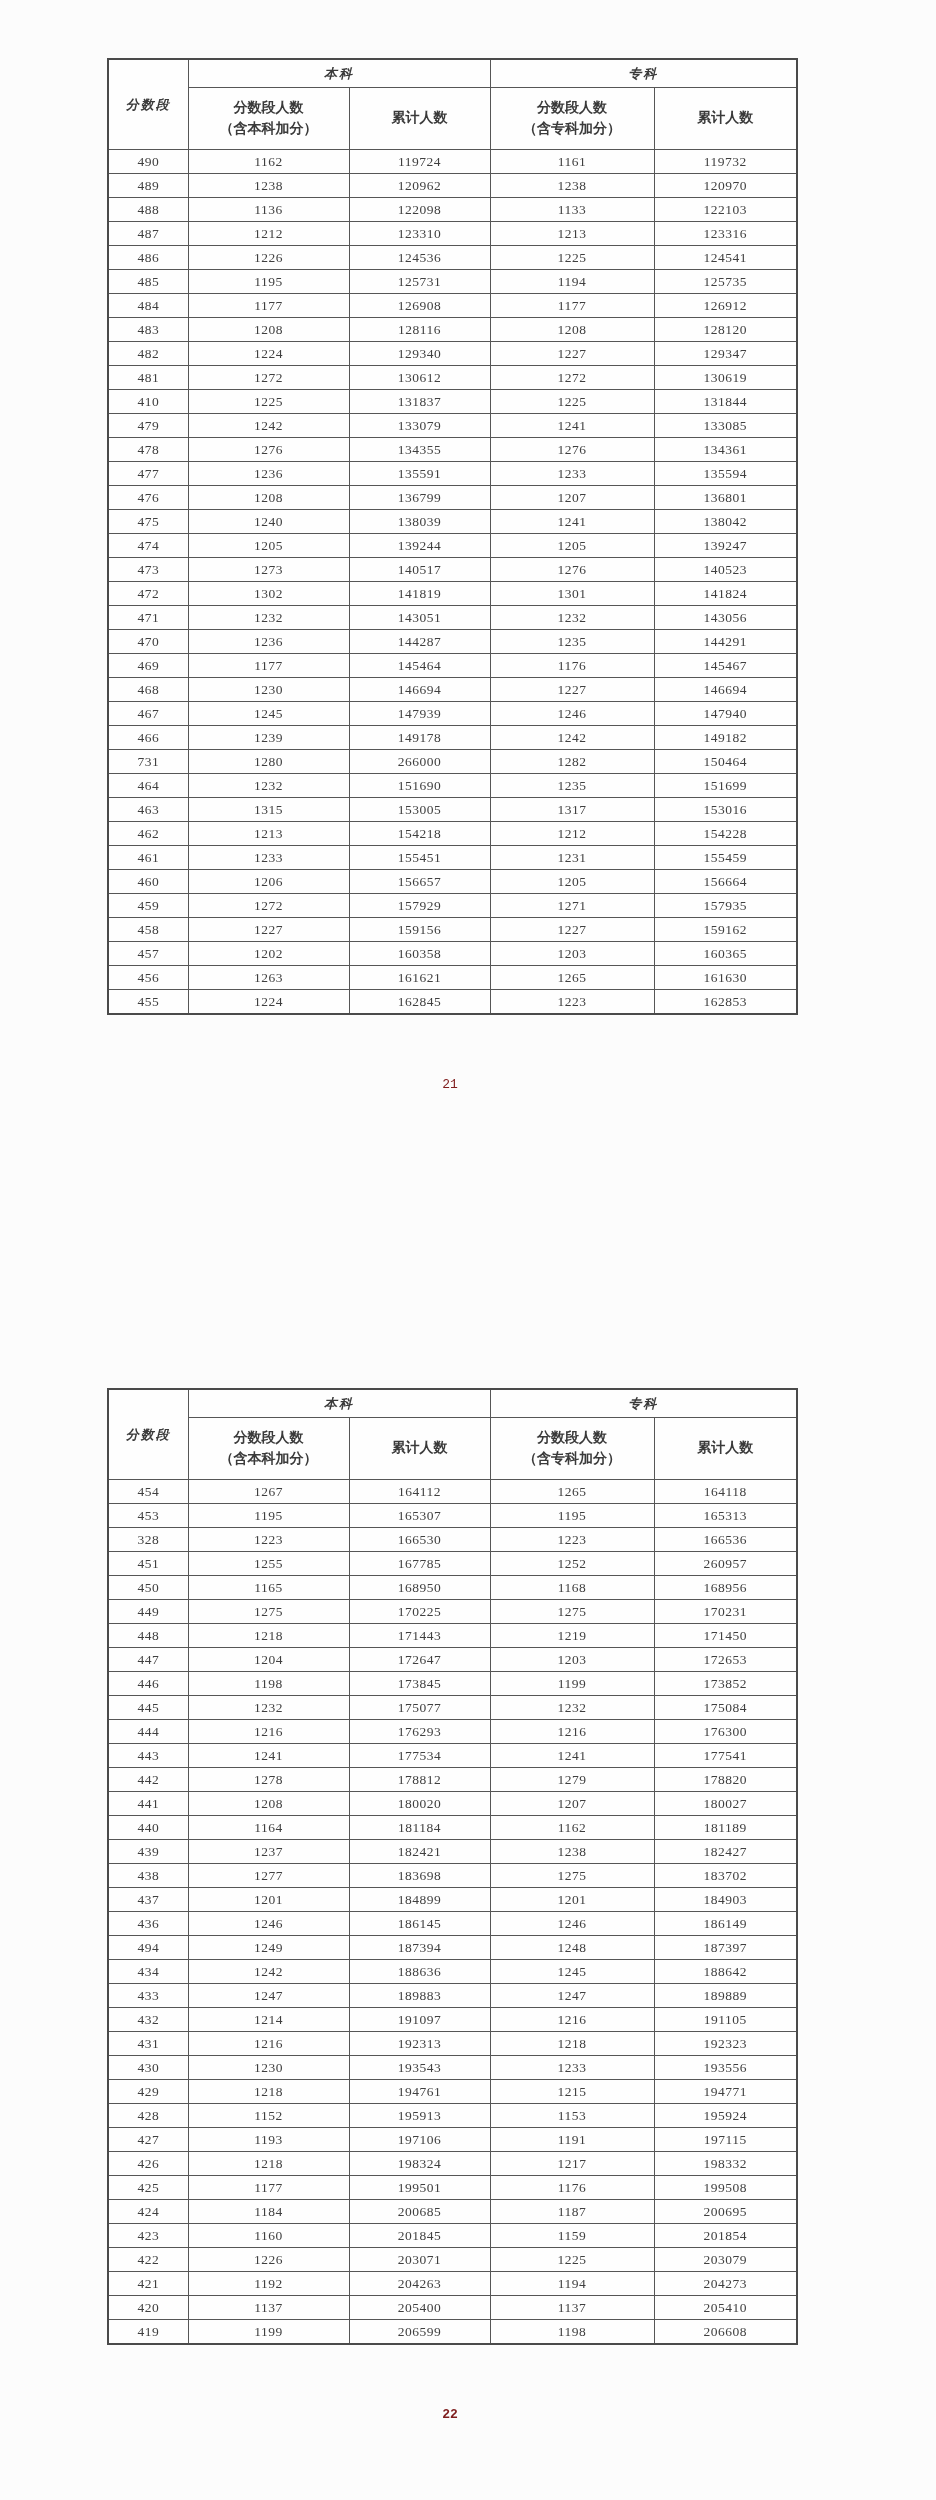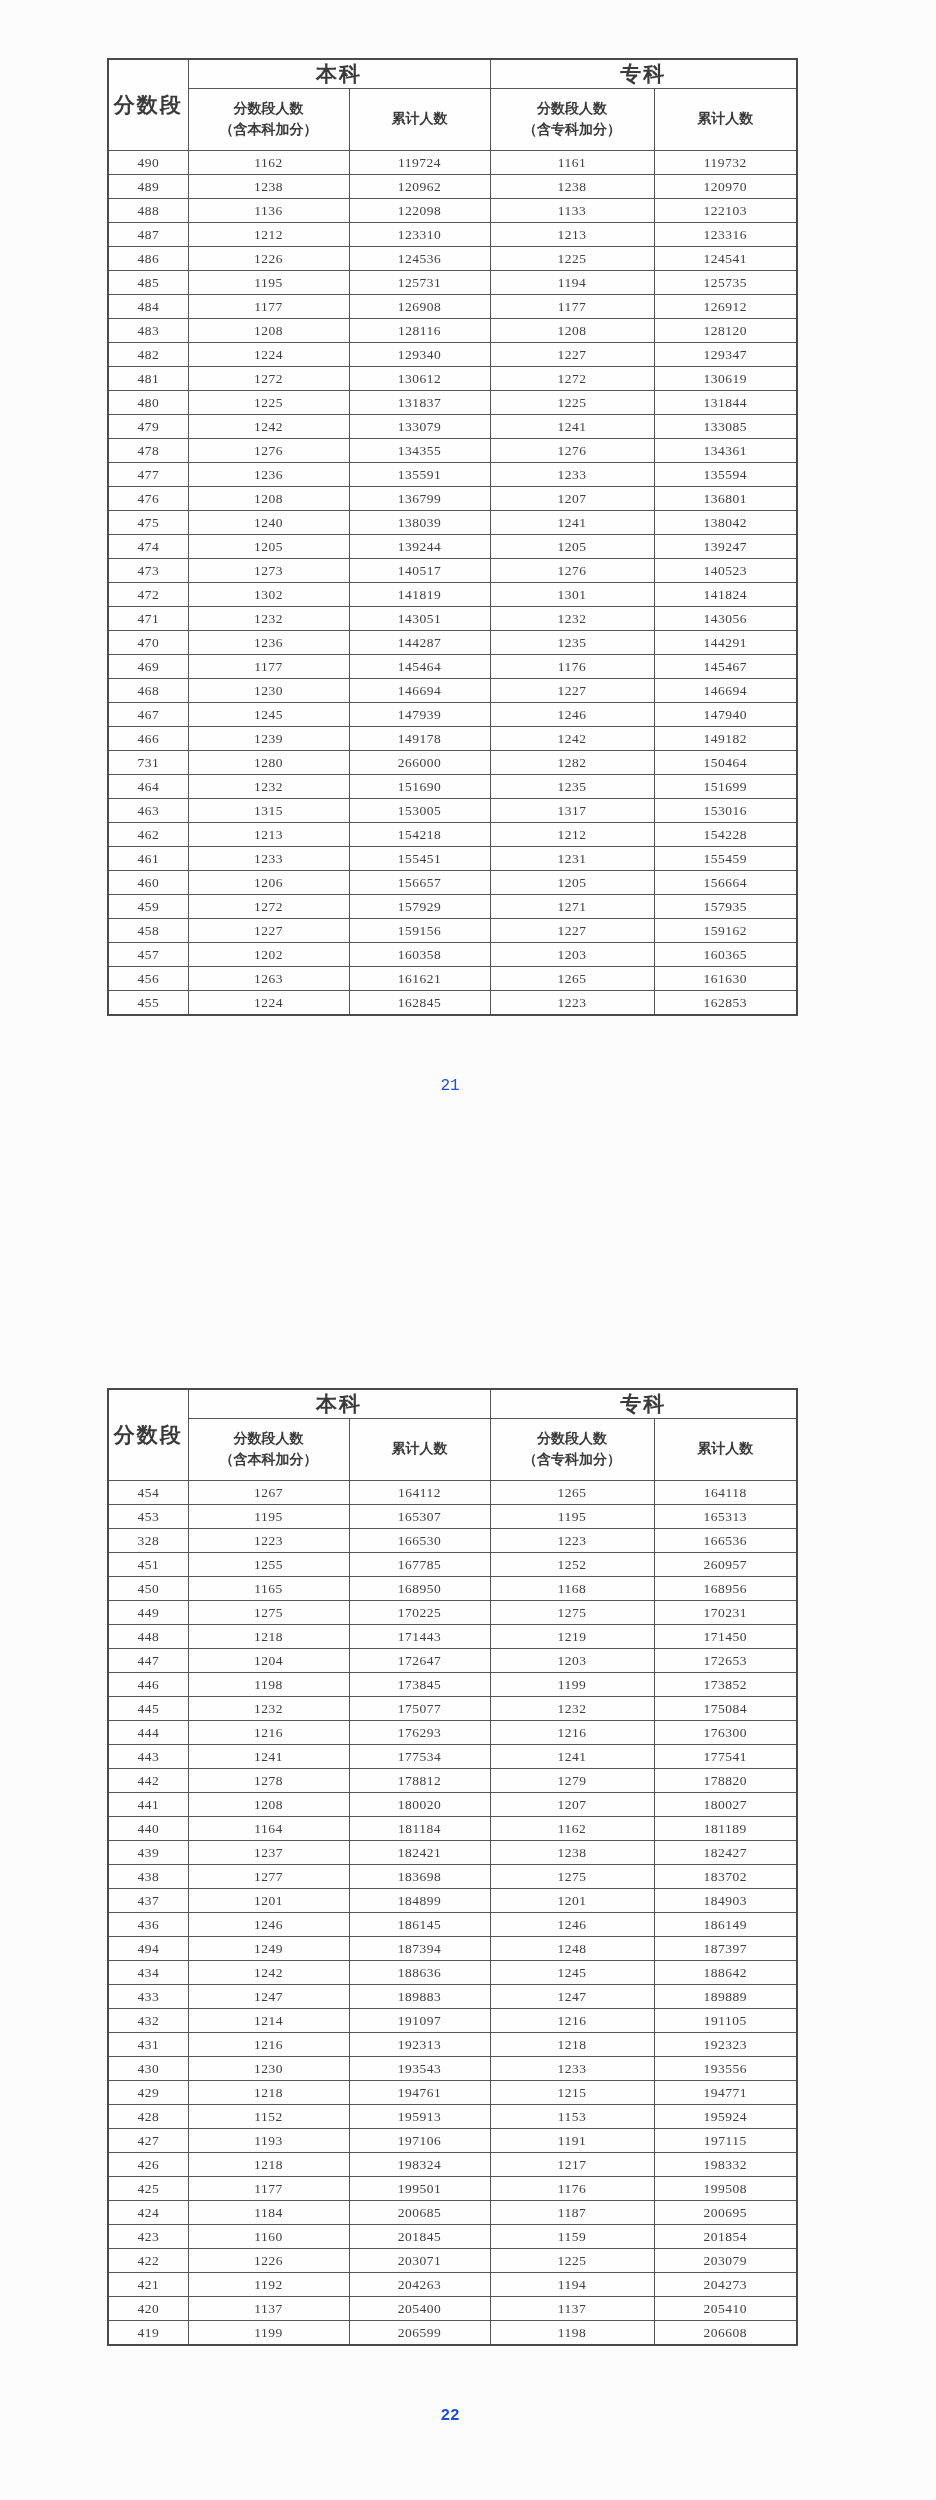--- a/index.html
+++ b/index.html
@@ -30,23 +30,24 @@
   table.score-table td{
     border:1px solid #565656;
     text-align:center;
     vertical-align:middle;
     padding:0;
     overflow:hidden;
   }
   table.score-table{border:2px solid #4a4a4a;}
   tr.group-row th{
     height:27px;
-    font-size:21px;
+    font-size:13px;
     font-weight:600;
     letter-spacing:2px;
+    font-style:italic;
   }
   tr.colhead-row th{
     height:61px;
     font-size:14px;
     font-weight:600;
     line-height:1.45;
   }
   th.score-head{
     font-size:14px;
     font-weight:600;
@@ -58,22 +59,22 @@
     font-size:13.5px;
     color:#3f3f3f;
     letter-spacing:0.5px;
   }
   .page-num{
     position:absolute;
     left:436px;
     width:28px;
     text-align:center;
     font-family:"Liberation Mono", monospace;
-    font-size:16px;
-    color:#1d4ed8;
+    font-size:13px;
+    color:#7f1d1d;
   }
   #page-num-21{top:1077px;}
   #page-num-22{top:2407px;font-weight:bold;}
 </style>
 </head>
 <body>
 
 <div class="canvas">
 
   <table class="score-table" id="table-page-21">
@@ -168,21 +169,21 @@
           <td>129347</td>
         </tr>
         <tr>
           <td>481</td>
           <td>1272</td>
           <td>130612</td>
           <td>1272</td>
           <td>130619</td>
         </tr>
         <tr>
-          <td>480</td>
+          <td>410</td>
           <td>1225</td>
           <td>131837</td>
           <td>1225</td>
           <td>131844</td>
         </tr>
         <tr>
           <td>479</td>
           <td>1242</td>
           <td>133079</td>
           <td>1241</td>

